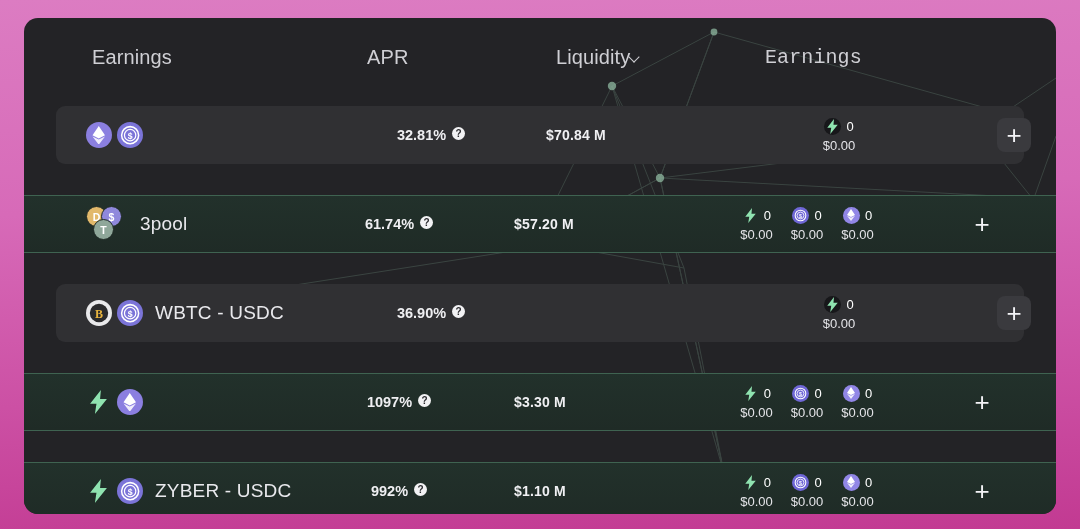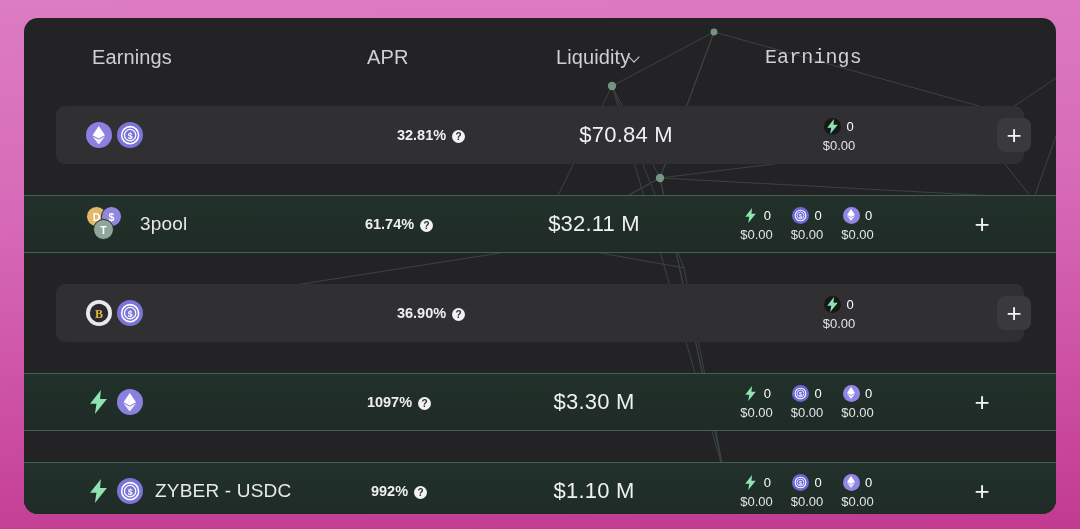--- a/index.html
+++ b/index.html
@@ -133,40 +133,39 @@
     font-size: 19px;
     font-weight: 400;
     letter-spacing: .2px;
     white-space: nowrap;
   }
 
   
   .c-apr {
     position: absolute;
     left: 310px; width: 130px;
-    display: flex; align-items: flex-end; justify-content: center; gap: 6px;
+    display: flex; align-items: flex-start; justify-content: center; gap: 6px;
   }
   .apr-val { color: #efeff2; font-size: 14.5px; font-weight: 600; }
   .help {
     width: 13px; height: 13px; border-radius: 50%;
     background: #f2f2f4; color: #2b2b2f;
     font-size: 10px; font-weight: 700;
     display: flex; align-items: center; justify-content: center;
     line-height: 1;
     cursor: pointer;
   }
 
   
   .c-liq {
     position: absolute;
     left: 490px; width: 160px;
-    text-align: center;
     color: #f0f0f3;
-    font-size: 22px;
-    font-weight: 400;
+    font-size: 14px;
+    font-weight: 700;
     letter-spacing: .2px;
   }
 
   
   .c-earn {
     position: absolute;
     left: 668px; width: 230px;
     display: flex; align-items: center; justify-content: center;
     gap: 18px;
   }
@@ -288,21 +287,21 @@
             <span class="c c1">D</span>
             <span class="c c2">$</span>
             <span class="c c3">T</span>
           </span>
           <span class="pair-name">3pool</span>
         </div>
         <div class="c-apr">
           <span class="apr-val">61.74%</span>
           <span class="help">?</span>
         </div>
-        <div class="c-liq">$32.11 M</div>
+        <div class="c-liq">$57.20 M</div>
         <div class="c-earn">
           <span class="earn-item">
             <span class="earn-top">
               <span class="earn-coin bolt-plain">
                 <svg width="11" height="15" viewBox="0 0 14 20">
                   <polygon points="9,0 0,11.5 5.3,11.5 4,20 14,7.6 8.3,7.6" fill="#8fe3b0"></polygon>
                 </svg>
               </span>
               <span class="earn-amt">0</span>
             </span>
@@ -349,20 +348,21 @@
               </svg>
             </span>
             <span class="coin usdc" style="width:26px;height:26px">
               <svg width="20.28" height="20.28" viewBox="0 0 20 20">
                 <circle cx="10" cy="10" r="8.4" fill="none" stroke="#ffffff" stroke-width="1.5"></circle>
                 <circle cx="10" cy="10" r="5.6" fill="none" stroke="#ffffff" stroke-width="1.2"></circle>
                 <text x="10" y="13.6" font-size="8.6" font-family="Liberation Sans, sans-serif" font-weight="700" fill="#ffffff" text-anchor="middle">$</text>
               </svg>
             </span>
           </span>
+          <span class="pair-name">WBTC - USDC</span>
         </div>
         <div class="c-apr">
           <span class="apr-val">36.90%</span>
           <span class="help">?</span>
         </div>
         <div class="c-earn">
           <span class="earn-item">
             <span class="earn-top">
               <span class="earn-coin bolt-chip">
                 <svg width="11" height="15" viewBox="0 0 14 20">

